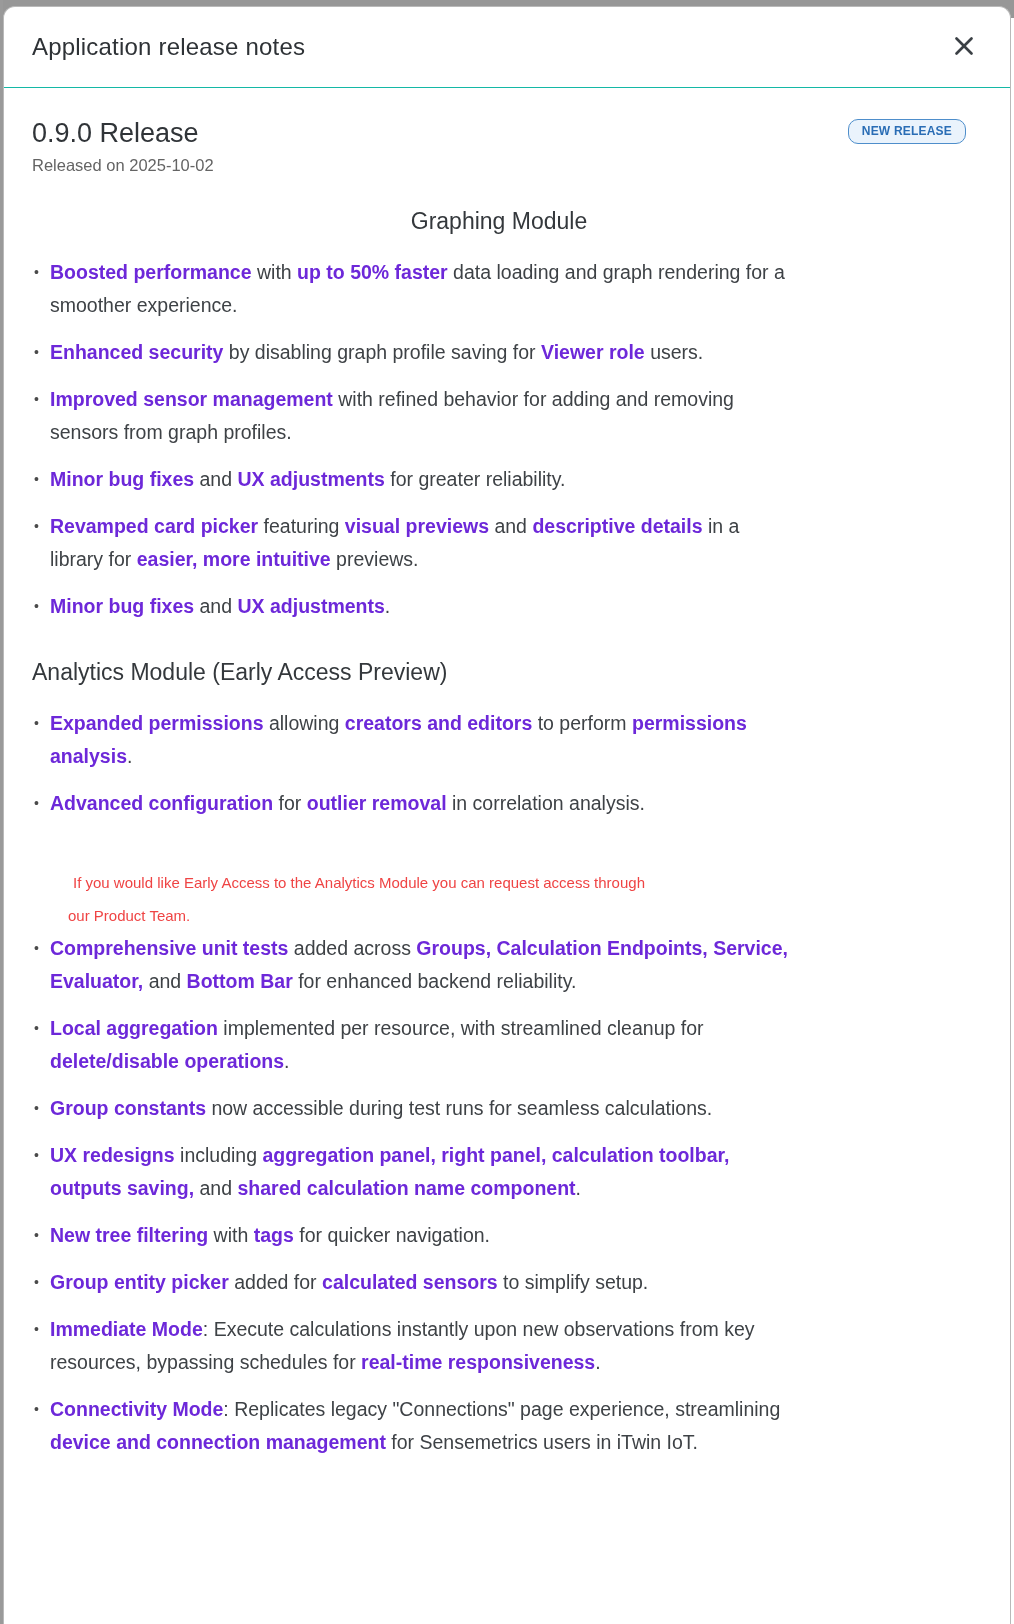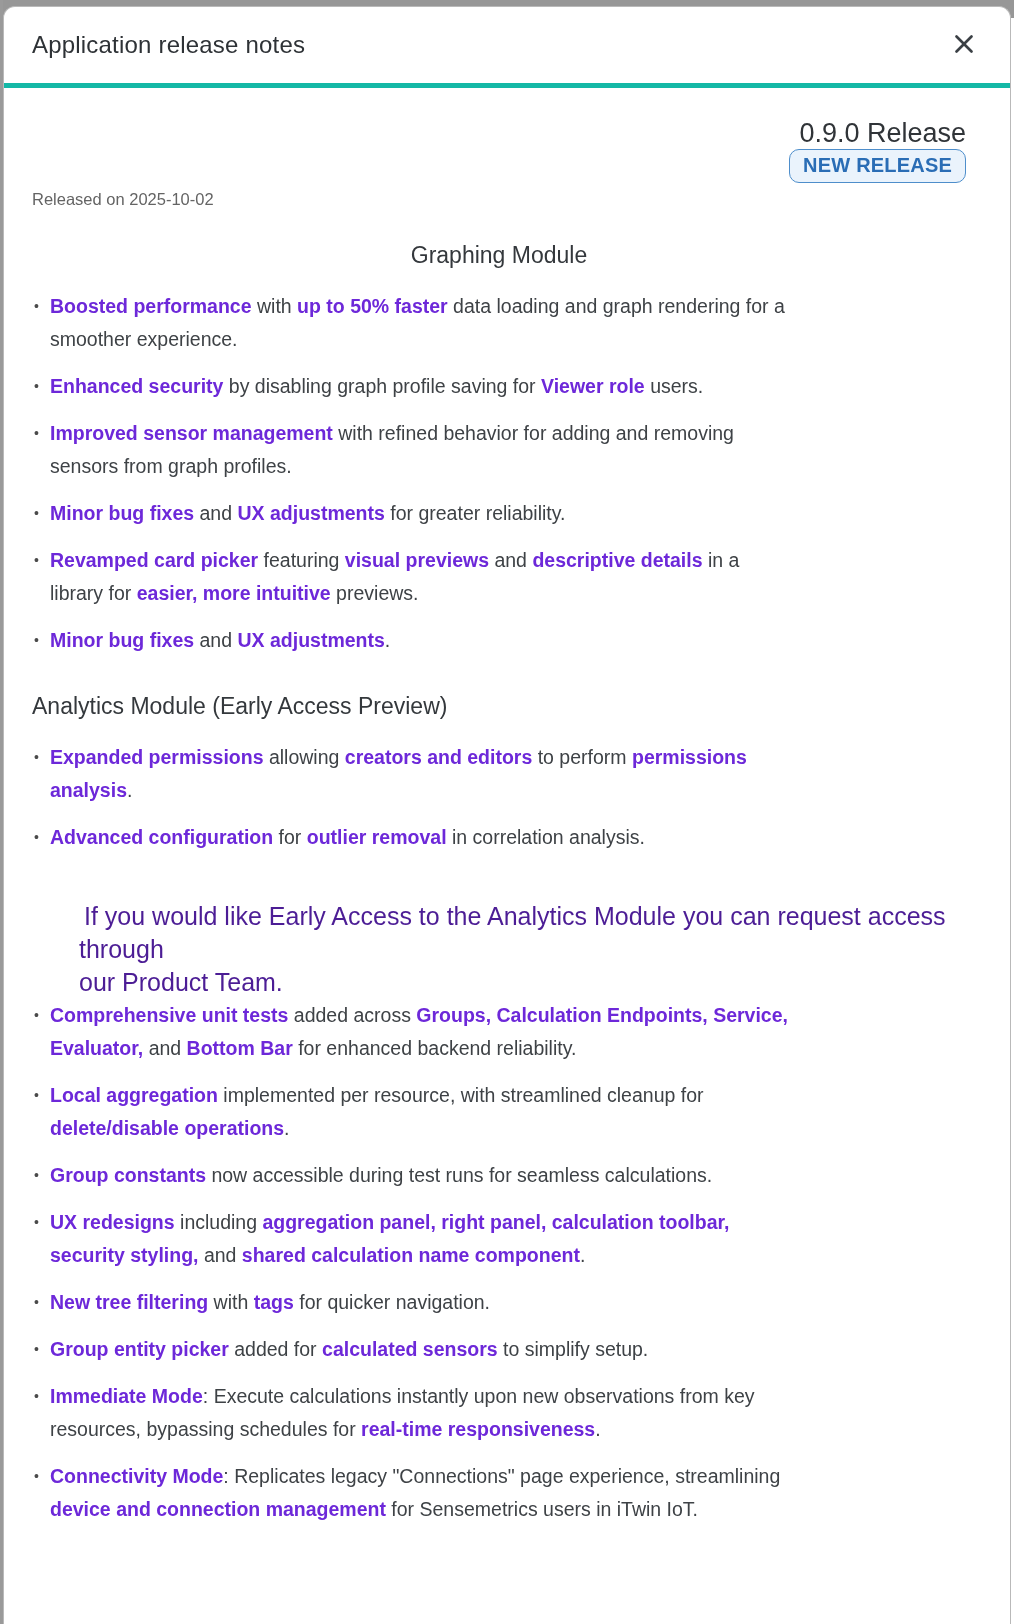--- a/index.html
+++ b/index.html
@@ -22,41 +22,41 @@
     background: #ffffff;
     border: 1px solid #b9b9b9; border-bottom: none;
     border-radius: 12px 12px 0 0;
     z-index: 1;
     overflow: hidden;
   }
   .dialog-header {
     height: 81px;
     display: flex; align-items: center; justify-content: space-between;
     padding: 0 26px 0 28px;
-    border-bottom: 5px solid #14b8a6;
+    border-bottom: 1px solid #14b8a6;
   }
   .dialog-title {
     font-size: 24px; color: #2e3236; font-weight: 400; letter-spacing: .2px;
   }
   .close-btn {
     background: none; border: none; cursor: pointer;
     width: 40px; height: 40px;
     display: flex; align-items: center; justify-content: center;
   }
   .content {
     padding: 26px 44px 0 28px;
   }
   .release-row {
-    display: flex; align-items: flex-end; justify-content: space-between; flex-direction: column;
+    display: flex; align-items: center; justify-content: space-between;
   }
   .release-title {
     font-size: 27px; font-weight: 400; color: #303438; margin-top: 4px;
   }
   .badge {
-    font-size: 20px; font-weight: 700; color: #2a6db5;
+    font-size: 12px; font-weight: 700; color: #2a6db5;
     background: #eaf3fc; border: 1.5px solid #4e8ecb;
     border-radius: 10px; padding: 4px 13px 5px 13px;
     letter-spacing: .2px; white-space: nowrap;
   }
   .released-on {
     font-size: 16.5px; color: #646464; margin-top: 7px;
   }
   .section-heading {
     font-size: 23px; font-weight: 400; color: #34383c;
     margin: 36px 0 21px 0;
@@ -69,22 +69,22 @@
     margin-bottom: 14px;
   }
   ul.bullets .dot {
     flex: 0 0 18px; width: 18px;
     font-size: 14px; line-height: 33px; color: #4a4a4a;
     padding-left: 2px;
   }
   ul.bullets .bullet-text { flex: 1; }
   strong, b { font-weight: 700; color: #6d28d9; }
   .note {
-    font-size: 25px; line-height: 33px; color: #4c1d95;
-    margin: 46px 0 0 47px; text-indent: 5px;
+    font-size: 15px; line-height: 33px; color: #ef4444;
+    margin: 46px 0 0 36px; text-indent: 5px;
   }
 </style>
 </head>
 <body>
 
 <div class="backdrop-top"></div>
 <div class="backdrop-left"></div>
 
 <div class="dialog">
   <div class="dialog-header">
@@ -163,21 +163,21 @@
             <li>
               <span class="dot">•</span>
               <span class="bullet-text"><strong>Local aggregation</strong><span> implemented per resource, with streamlined cleanup for</span><br><strong>delete/disable operations</strong><span>.</span></span>
             </li>
             <li>
               <span class="dot">•</span>
               <span class="bullet-text"><strong>Group constants</strong><span> now accessible during test runs for seamless calculations.</span></span>
             </li>
             <li>
               <span class="dot">•</span>
-              <span class="bullet-text"><strong>UX redesigns</strong><span> including </span><strong>aggregation panel, right panel, calculation toolbar,</strong><br><strong>security styling,</strong><span> and </span><strong>shared calculation name component</strong><span>.</span></span>
+              <span class="bullet-text"><strong>UX redesigns</strong><span> including </span><strong>aggregation panel, right panel, calculation toolbar,</strong><br><strong>outputs saving,</strong><span> and </span><strong>shared calculation name component</strong><span>.</span></span>
             </li>
             <li>
               <span class="dot">•</span>
               <span class="bullet-text"><strong>New tree filtering</strong><span> with </span><strong>tags</strong><span> for quicker navigation.</span></span>
             </li>
             <li>
               <span class="dot">•</span>
               <span class="bullet-text"><strong>Group entity picker</strong><span> added for </span><strong>calculated sensors</strong><span> to simplify setup.</span></span>
             </li>
             <li>

